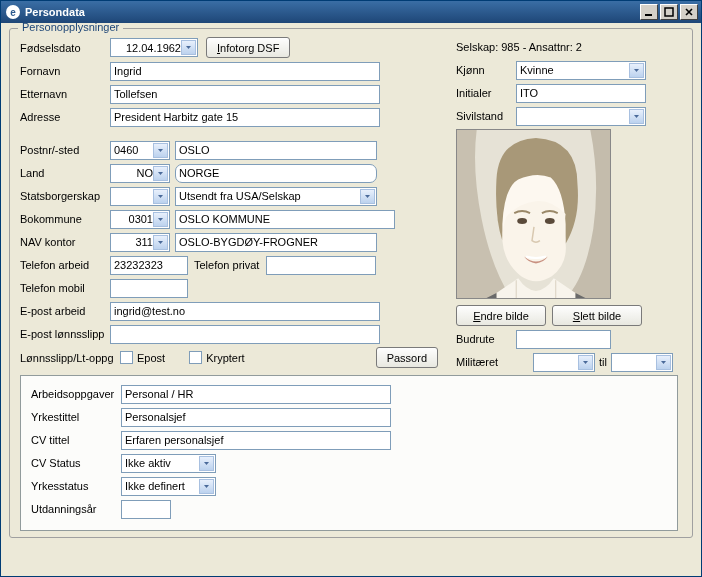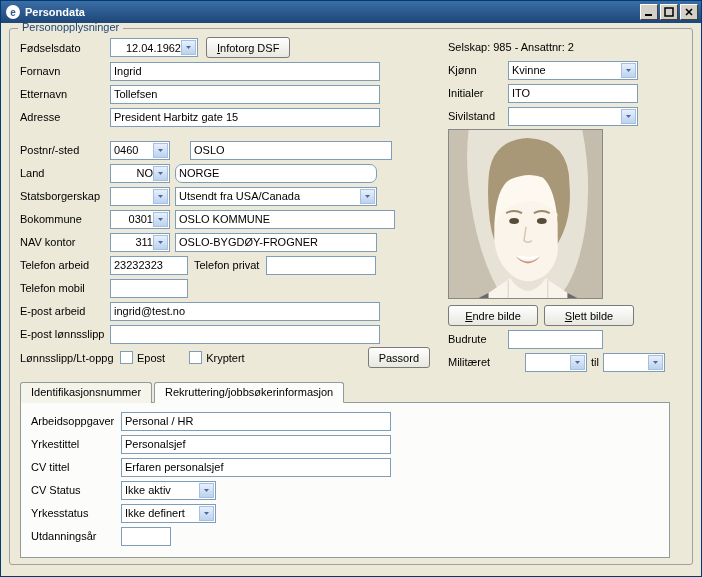--- a/index.html
+++ b/index.html
@@ -5,21 +5,21 @@
 * { box-sizing: border-box; margin: 0; padding: 0; font-family: Tahoma, Arial, sans-serif; font-size: 11px; }
 body { background: #fff; }
 .window { width: 702px; height: 577px; border: 1px solid #003c74; background: #ece9d8; display: flex; flex-direction: column; }
 .titlebar { height: 22px; background: linear-gradient(to bottom, #3a6ea5 0%, #2c5a8e 50%, #1e4677 100%); display: flex; align-items: center; padding: 0 3px 0 5px; color: #fff; font-weight: bold; }
 .titlebar .logo { width: 14px; height: 14px; border-radius: 50%; background: #fff; color: #2c5a8e; display: inline-flex; align-items: center; justify-content: center; font-size: 10px; font-weight: bold; margin-right: 5px; }
 .titlebar .title { flex: 1; }
 .winbtns { display: flex; gap: 2px; }
 .winbtn { width: 18px; height: 16px; background: #d4d0c8; border: 1px solid #fff; border-right-color: #404040; border-bottom-color: #404040; display: flex; align-items: center; justify-content: center; font-size: 9px; cursor: default; color: #000; }
 .winbtn svg { width: 10px; height: 10px; }
 .content { flex: 1; padding: 5px 8px; overflow: hidden; }
-.fieldset { border: 1px solid #a0a0a0; border-radius: 3px; padding: 8px 22px 6px 10px; position: relative; background: #ece9d8; }
+.fieldset { border: 1px solid #a0a0a0; border-radius: 3px; padding: 8px 14px 6px 10px; position: relative; background: #ece9d8; }
 .legend { position: absolute; top: -8px; left: 8px; background: #ece9d8; padding: 0 4px; color: #1e4677; font-weight: normal; }
 .row { display: flex; align-items: center; margin-bottom: 3px; min-height: 20px; }
 .lbl { width: 90px; color: #000; }
 .input, .combo { height: 19px; border: 1px solid #7f9db9; background: #fff; padding: 1px 3px; font-size: 11px; }
 .input { }
 .combo { display: inline-flex; align-items: center; position: relative; padding-right: 16px; background: #fff; }
 .combo .drop { position: absolute; right: 1px; top: 1px; width: 15px; height: 15px; background: linear-gradient(#e8f0fc,#bcd2ee); border: 1px solid #a8c0e0; display: flex; align-items: center; justify-content: center; }
 .combo .drop svg { width: 7px; height: 7px; }
 .btn { height: 21px; border: 1px solid #7a7a7a; border-radius: 3px; background: linear-gradient(#fefefe,#e8e8e0); padding: 0 10px; cursor: default; display: inline-flex; align-items: center; }
 .cols { display: flex; gap: 18px; }
@@ -101,21 +101,21 @@
             <span class="lbl">Postnr/-sted</span>
             <div class="combo" style="width:60px">
                 <span>0460</span>
                 <span class="drop">
                   <svg viewBox="0 0 7 7">
                     <path d="M1 2 L3.5 5 L6 2 Z" fill="#4a6a9a"></path>
                   </svg>
                 </span>
               </div>
             <span style="width:5px"></span>
-            <input class="input" style="width: 202px; margin-left: 15px;" value="OSLO">
+            <input class="input" style="width: 202px;" value="OSLO">
           </div>
           <div class="row">
             <span class="lbl">Land</span>
             <div class="combo" style="width:60px; justify-content:flex-end;">
                 <span>NO</span>
                 <span class="drop">
                   <svg viewBox="0 0 7 7">
                     <path d="M1 2 L3.5 5 L6 2 Z" fill="#4a6a9a"></path>
                   </svg>
                 </span>
@@ -128,21 +128,21 @@
             <div class="combo" style="width:60px">
                 <span></span>
                 <span class="drop">
                   <svg viewBox="0 0 7 7">
                     <path d="M1 2 L3.5 5 L6 2 Z" fill="#4a6a9a"></path>
                   </svg>
                 </span>
               </div>
             <span style="width:5px"></span>
             <div class="combo" style="width:202px">
-                <span>Utsendt fra USA/Canada</span>
+                <span>Utsendt fra USA/Selskap</span>
                 <span class="drop">
                   <svg viewBox="0 0 7 7">
                     <path d="M1 2 L3.5 5 L6 2 Z" fill="#4a6a9a"></path>
                   </svg>
                 </span>
               </div>
           </div>
           <div class="row">
             <span class="lbl">Bokommune</span>
             <div class="combo" style="width:60px; justify-content:flex-end;">
@@ -281,24 +281,20 @@
                 <span class="drop">
                   <svg viewBox="0 0 7 7">
                     <path d="M1 2 L3.5 5 L6 2 Z" fill="#4a6a9a"></path>
                   </svg>
                 </span>
               </div>
           </div>
         </div>
       </div>
 
-      <div class="tabstrip">
-        <div class="tab">Identifikasjonsnummer</div>
-        <div class="tab active">Rekruttering/jobbsøkerinformasjon</div>
-      </div>
       <div class="tabbody">
         <div class="row">
           <span class="lbl">Arbeidsoppgaver</span>
           <input class="input" style="width: 270px;" value="Personal / HR">
         </div>
         <div class="row">
           <span class="lbl">Yrkestittel</span>
           <input class="input" style="width: 270px;" value="Personalsjef">
         </div>
         <div class="row">

